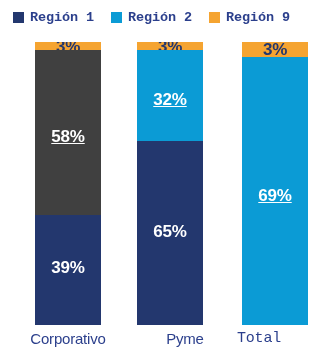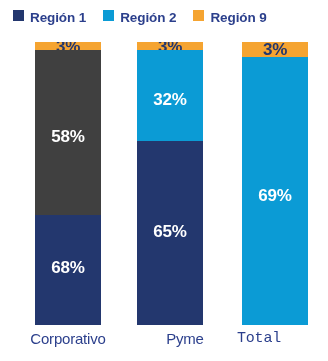--- a/index.html
+++ b/index.html
@@ -27,23 +27,24 @@
     width: 328px;
     height: 34px;
     display: flex;
     align-items: center;
     justify-content: flex-start;
     padding-left: 13px;
     box-sizing: border-box;
   }
   .legend-item {
     display: flex;
-    align-items: flex-start;
+    align-items: center;
     margin-right: 17px;
     white-space: nowrap;
+    font-family: Liberation Mono, monospace;
   }
   .legend-swatch {
     width: 11px;
     height: 11px;
     margin-right: 6px;
     flex: none;
   }
   .legend-label {
     font-size: 13.5px;
     font-weight: bold;
@@ -78,21 +79,21 @@
     box-sizing: border-box;
     overflow: hidden;
   }
   .seg-label {
     font-size: 17px;
     font-weight: bold;
     letter-spacing: -0.2px;
     line-height: 1;
   }
   .seg.r3 .seg-label { color: #23376e; }
-  .seg.r2 .seg-label { color: #ffffff; }
+  .seg.r2 .seg-label { color: #ffffff; text-decoration: underline; }
   .seg.r1 .seg-label { color: #ffffff; }
 
   
   .seg.r2 .seg-label { transform: translateY(4px); }
   .seg.r1 .seg-label { transform: translateY(-2px); }
 
   
   .xaxis {
     position: absolute;
     left: 0;
@@ -136,21 +137,21 @@
   <div class="plot">
 
     <div class="bar-col c0">
       <div class="seg r3" style="background:#f5a431;flex:3 0 0">
         <span class="seg-label">3%</span>
       </div>
       <div class="seg r2" style="background:#404040;flex:58 0 0">
         <span class="seg-label">58%</span>
       </div>
       <div class="seg r1" style="background:#23376e;flex:39 0 0">
-        <span class="seg-label">68%</span>
+        <span class="seg-label">39%</span>
       </div>
     </div>
 
     <div class="bar-col c1">
       <div class="seg r3" style="background:#f5a431;flex:3 0 0">
         <span class="seg-label">3%</span>
       </div>
       <div class="seg r2" style="background:#0b9bd5;flex:32 0 0">
         <span class="seg-label">32%</span>
       </div>

